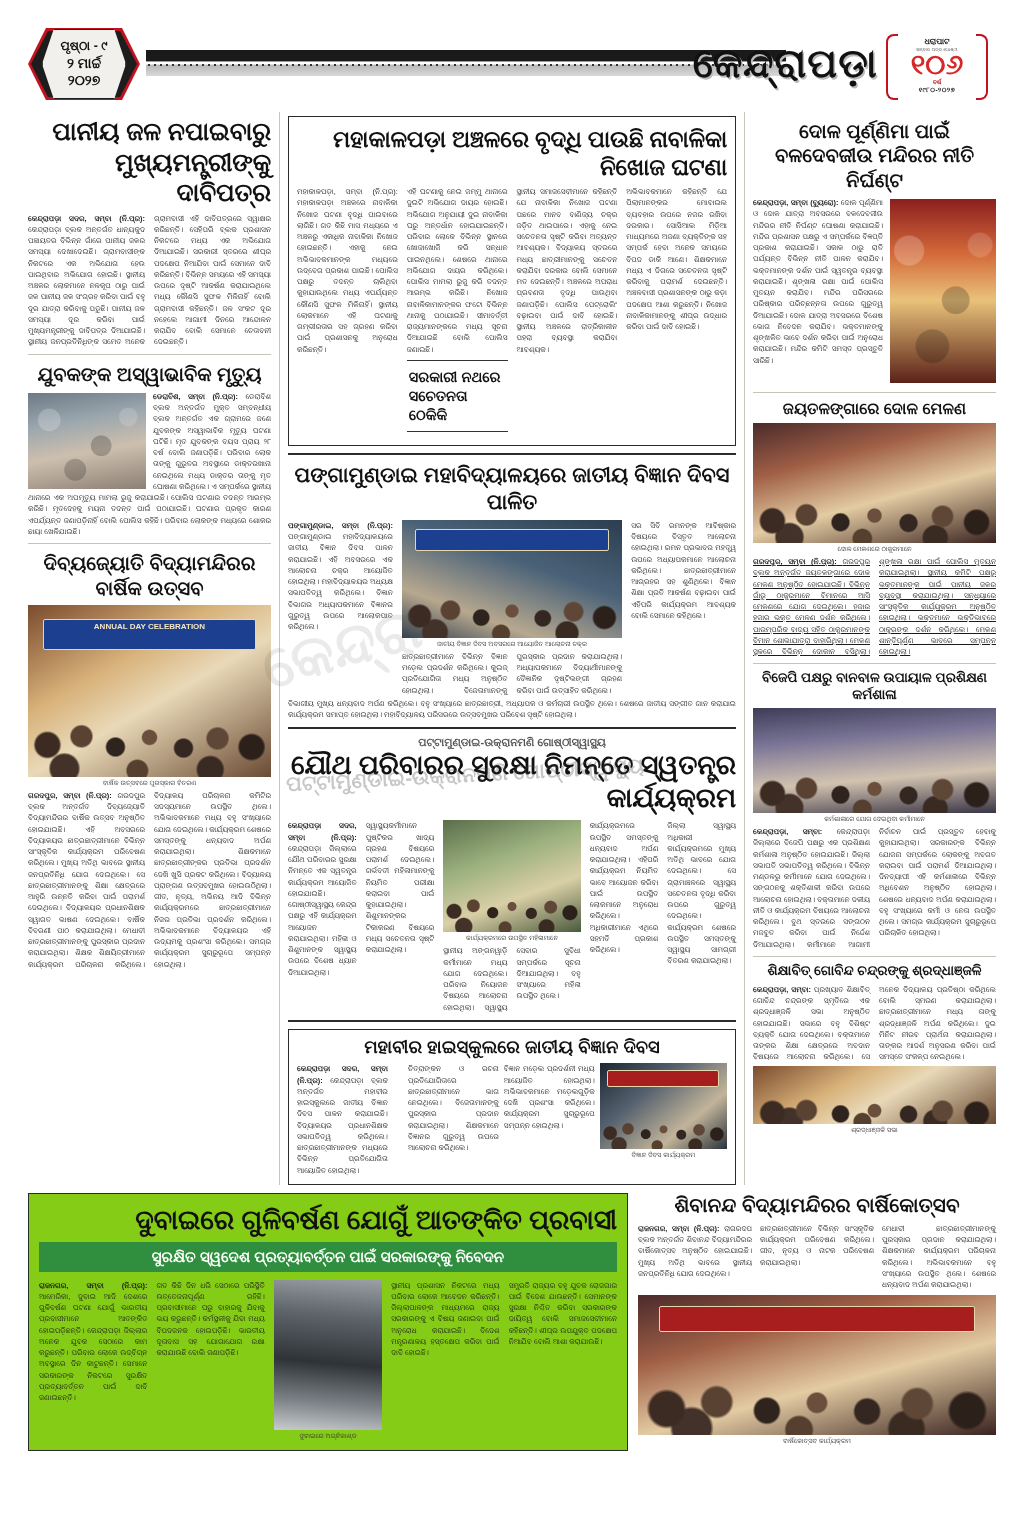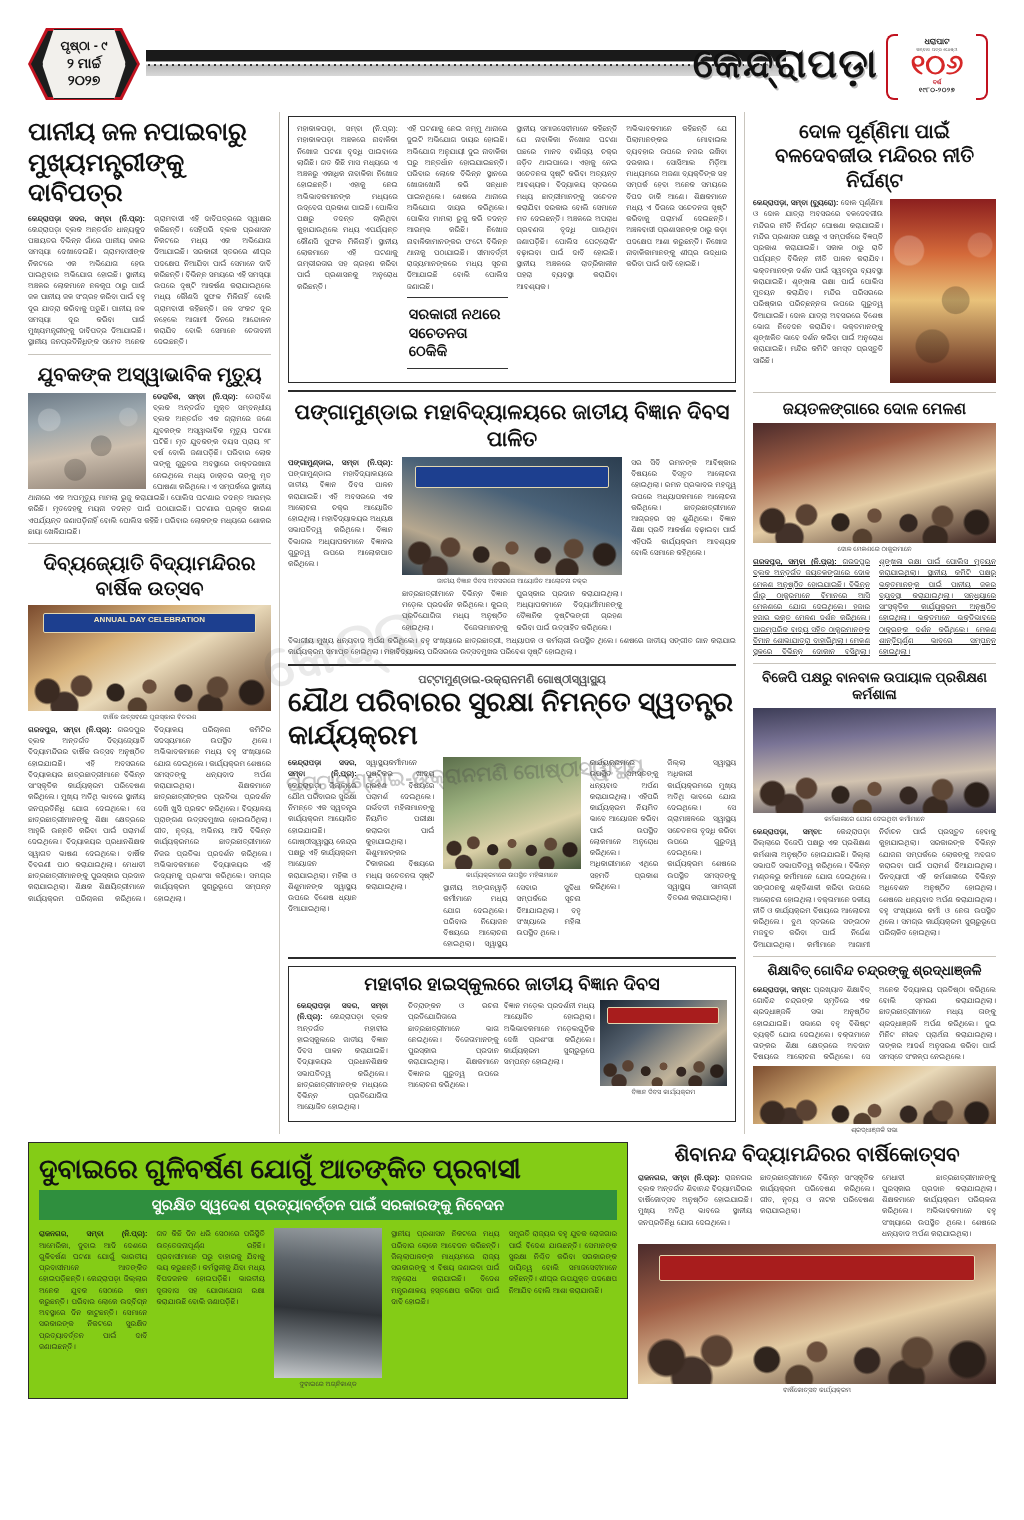--- a/index.html
+++ b/index.html
@@ -79,21 +79,21 @@
   .sheet { margin:6px 28px 0 28px; }
   .row { display:flex; gap:0; }
   .vline { width:1px; background:#c9c5bd; margin:0 8px; flex:0 0 1px; }
 
   .colA { width:243px; flex:0 0 243px; }
   .colB { flex:1 1 auto; }
   .colC { width:243px; flex:0 0 243px; }
 
   
   h1.head-lg {
-    font-size:25px; font-weight:bold; line-height:1.22; text-align:left;
+    font-size:25px; font-weight:bold; line-height:1.22; text-align:right;
     color:#111; margin:4px 0 5px 0; letter-spacing:-.2px;
   }
   h2.head-md {
     font-size:19.5px; font-weight:bold; line-height:1.25; text-align:center;
     color:#111; margin:7px 0 5px 0;
   }
   h3.head-sm {
     font-size:16px; font-weight:bold; line-height:1.25; text-align:center;
     color:#111; margin:6px 0 4px 0;
   }
@@ -253,36 +253,37 @@
             <span class="lead">ଡେରାବିଶ, ସମ୍ବା (ନି.ପ୍ର):</span>
             <span>ଡେରାବିଶ ବ୍ଲକ ଅନ୍ତର୍ଗତ ମୁକ୍ତ ସମ୍ବନ୍ଧୀୟ ବ୍ଲକ ଅନ୍ତର୍ଗତ ଏକ ଗ୍ରାମରେ ଜଣେ ଯୁବକଙ୍କ ଅସ୍ୱାଭାବିକ ମୃତ୍ୟୁ ଘଟଣା ଘଟିଛି। ମୃତ ଯୁବକଙ୍କ ବୟସ ପ୍ରାୟ ୨୮ ବର୍ଷ ବୋଲି ଜଣାପଡ଼ିଛି। ପରିବାର ଲୋକ ତାଙ୍କୁ ଗୁରୁତର ଅବସ୍ଥାରେ ଡାକ୍ତରଖାନା ନେଇଥିଲେ ମଧ୍ୟ ଡାକ୍ତର ତାଙ୍କୁ ମୃତ ଘୋଷଣା କରିଥିଲେ। ଏ ସମ୍ପର୍କରେ ସ୍ଥାନୀୟ ଥାନାରେ ଏକ ଅପମୃତ୍ୟୁ ମାମଲା ରୁଜୁ କରାଯାଇଛି। ପୋଲିସ ଘଟଣାର ତଦନ୍ତ ଆରମ୍ଭ କରିଛି। ମୃତଦେହକୁ ମୟନା ତଦନ୍ତ ପାଇଁ ପଠାଯାଇଛି। ଘଟଣାର ପ୍ରକୃତ କାରଣ ଏପର୍ଯ୍ୟନ୍ତ ଜଣାପଡ଼ିନାହିଁ ବୋଲି ପୋଲିସ କହିଛି। ପରିବାର ଲୋକଙ୍କ ମଧ୍ୟରେ ଶୋକର ଛାୟା ଖେଳିଯାଇଛି।</span>
           </div>
           <div style="clear:both"></div>
         </article>
 
         <div class="thin-sep"></div>
 
         <article>
           <h2 class="head-md">ଦିବ୍ୟଜ୍ୟୋତି ବିଦ୍ୟାମନ୍ଦିରର ବାର୍ଷିକ ଉତ୍ସବ</h2>
-          <div class="photo ph-b ph-crowd ph-banner" style="width:100%;height:106px;">
+          <div class="photo ph-b ph-crowd ph-banner" style="width:100%;height:172px;">
             <div style="position:absolute;left:8%;top:10%;width:84%;text-align:center;font-size:8px;font-weight:bold;color:#f3e6c0;z-index:3;">ANNUAL DAY CELEBRATION</div>
           </div>
           <div class="cap">ବାର୍ଷିକ ଉତ୍ସବରେ ପୁରସ୍କାର ବିତରଣ</div>
           <div class="body-txt cols2" style="margin-top:3px;">
             <span class="lead">ଗରଦପୁର, ସମ୍ବା (ନି.ପ୍ର):</span>
             <span>ଗରଦପୁର ବ୍ଲକ ଅନ୍ତର୍ଗତ ଦିବ୍ୟଜ୍ୟୋତି ବିଦ୍ୟାମନ୍ଦିରର ବାର୍ଷିକ ଉତ୍ସବ ଅନୁଷ୍ଠିତ ହୋଇଯାଇଛି। ଏହି ଅବସରରେ ବିଦ୍ୟାଳୟର ଛାତ୍ରଛାତ୍ରୀମାନେ ବିଭିନ୍ନ ସାଂସ୍କୃତିକ କାର୍ଯ୍ୟକ୍ରମ ପରିବେଷଣ କରିଥିଲେ। ମୁଖ୍ୟ ଅତିଥି ଭାବରେ ସ୍ଥାନୀୟ ଜନପ୍ରତିନିଧି ଯୋଗ ଦେଇଥିଲେ। ସେ ଛାତ୍ରଛାତ୍ରୀମାନଙ୍କୁ ଶିକ୍ଷା କ୍ଷେତ୍ରରେ ଆହୁରି ଉନ୍ନତି କରିବା ପାଇଁ ପରାମର୍ଶ ଦେଇଥିଲେ। ବିଦ୍ୟାଳୟର ପ୍ରଧାନଶିକ୍ଷକ ସ୍ୱାଗତ ଭାଷଣ ଦେଇଥିଲେ। ବାର୍ଷିକ ବିବରଣୀ ପାଠ କରାଯାଇଥିଲା। ମେଧାବୀ ଛାତ୍ରଛାତ୍ରୀମାନଙ୍କୁ ପୁରସ୍କାର ପ୍ରଦାନ କରାଯାଇଥିଲା। ଶିକ୍ଷକ ଶିକ୍ଷୟିତ୍ରୀମାନେ କାର୍ଯ୍ୟକ୍ରମ ପରିଚାଳନା କରିଥିଲେ। ବିଦ୍ୟାଳୟ ପରିଚାଳନା କମିଟିର ସଦସ୍ୟମାନେ ଉପସ୍ଥିତ ଥିଲେ। ଅଭିଭାବକମାନେ ମଧ୍ୟ ବହୁ ସଂଖ୍ୟାରେ ଯୋଗ ଦେଇଥିଲେ। କାର୍ଯ୍ୟକ୍ରମ ଶେଷରେ ସମସ୍ତଙ୍କୁ ଧନ୍ୟବାଦ ଅର୍ପଣ କରାଯାଇଥିଲା। ଶିକ୍ଷକମାନେ ଛାତ୍ରଛାତ୍ରୀଙ୍କର ପ୍ରତିଭା ପ୍ରଦର୍ଶନ ଦେଖି ଖୁସି ପ୍ରକଟ କରିଥିଲେ। ବିଦ୍ୟାଳୟ ପ୍ରାଙ୍ଗଣ ଉତ୍ସବମୁଖର ହୋଇଉଠିଥିଲା। ଗୀତ, ନୃତ୍ୟ, ଅଭିନୟ ଆଦି ବିଭିନ୍ନ କାର୍ଯ୍ୟକ୍ରମରେ ଛାତ୍ରଛାତ୍ରୀମାନେ ନିଜର ପ୍ରତିଭା ପ୍ରଦର୍ଶନ କରିଥିଲେ। ଅଭିଭାବକମାନେ ବିଦ୍ୟାଳୟର ଏହି ଉଦ୍ୟମକୁ ପ୍ରଶଂସା କରିଥିଲେ। ସମଗ୍ର କାର୍ଯ୍ୟକ୍ରମ ସୁଚାରୁରୂପେ ସମ୍ପନ୍ନ ହୋଇଥିଲା।</span>
           </div>
         </article>
       </div>
 
       <div class="vline"></div>
 
       <div class="colB">
 
         <article class="boxed">
+          <h1 class="head-lg" style="font-size:23px;margin-top:2px;">ମହାକାଳପଡ଼ା ଅଞ୍ଚଳରେ ବୃଦ୍ଧି ପାଉଛି ନାବାଳିକା ନିଖୋଜ ଘଟଣା</h1>
 
           <div style="display:flex;gap:9px;">
             <div class="body-txt" style="flex:1;">ମହାକାଳପଡ଼ା, ସମ୍ବା (ନି.ପ୍ର): ମହାକାଳପଡ଼ା ଅଞ୍ଚଳରେ ନାବାଳିକା ନିଖୋଜ ଘଟଣା ବୃଦ୍ଧି ପାଇବାରେ ଲାଗିଛି। ଗତ କିଛି ମାସ ମଧ୍ୟରେ ଏ ଅଞ୍ଚଳରୁ ଏକାଧିକ ନାବାଳିକା ନିଖୋଜ ହୋଇଛନ୍ତି। ଏହାକୁ ନେଇ ଅଭିଭାବକମାନଙ୍କ ମଧ୍ୟରେ ଉଦ୍‌ବେଗ ପ୍ରକାଶ ପାଇଛି। ପୋଲିସ ପକ୍ଷରୁ ତଦନ୍ତ ଚାଲିଥିବା କୁହାଯାଉଥିଲେ ମଧ୍ୟ ଏପର୍ଯ୍ୟନ୍ତ କୌଣସି ସୁଫଳ ମିଳିନାହିଁ। ସ୍ଥାନୀୟ ଲୋକମାନେ ଏହି ଘଟଣାକୁ ଗମ୍ଭୀରତାର ସହ ଗ୍ରହଣ କରିବା ପାଇଁ ପ୍ରଶାସନକୁ ଅନୁରୋଧ କରିଛନ୍ତି।</div>
             <div style="flex:1;">
               <div class="body-txt">ଏହି ଘଟଣାକୁ ନେଇ ଜମ୍ମୁ ଥାନାରେ ଦୁଇଟି ଅଭିଯୋଗ ଦାୟର ହୋଇଛି। ଅଭିଯୋଗ ଅନୁଯାୟୀ ଦୁଇ ନାବାଳିକା ଘରୁ ଅନ୍ତର୍ଧାନ ହୋଇଯାଇଛନ୍ତି। ପରିବାର ଲୋକେ ବିଭିନ୍ନ ସ୍ଥାନରେ ଖୋଜାଖୋଜି କରି ସନ୍ଧାନ ପାଇନଥିଲେ। ଶେଷରେ ଥାନାରେ ଅଭିଯୋଗ ଦାୟର କରିଥିଲେ। ପୋଲିସ ମାମଲା ରୁଜୁ କରି ତଦନ୍ତ ଆରମ୍ଭ କରିଛି। ନିଖୋଜ ନାବାଳିକାମାନଙ୍କର ଫଟୋ ବିଭିନ୍ନ ଥାନାକୁ ପଠାଯାଇଛି। ସୀମାବର୍ତ୍ତୀ ରାଜ୍ୟମାନଙ୍କରେ ମଧ୍ୟ ସୂଚନା ଦିଆଯାଇଛି ବୋଲି ପୋଲିସ ଜଣାଇଛି।</div>
               <div class="pullquote">ସରକାରୀ ନଥରେ ସଚେତନତା ଠେକିକି</div>
             </div>
             <div class="body-txt" style="flex:1;">ସ୍ଥାନୀୟ ସମାଜସେବୀମାନେ କହିଛନ୍ତି ଯେ ନାବାଳିକା ନିଖୋଜ ଘଟଣା ପଛରେ ମାନବ ବାଣିଜ୍ୟ ଚକ୍ର ଜଡ଼ିତ ଥାଇପାରେ। ଏହାକୁ ନେଇ ସଚେତନତା ସୃଷ୍ଟି କରିବା ଅତ୍ୟନ୍ତ ଆବଶ୍ୟକ। ବିଦ୍ୟାଳୟ ସ୍ତରରେ ମଧ୍ୟ ଛାତ୍ରୀମାନଙ୍କୁ ସଚେତନ କରାଯିବା ଦରକାର ବୋଲି ସେମାନେ ମତ ଦେଇଛନ୍ତି। ଅଞ୍ଚଳରେ ଅପରାଧ ପ୍ରବଣତା ବୃଦ୍ଧି ପାଉଥିବା ଜଣାପଡ଼ିଛି। ପୋଲିସ ପେଟ୍ରୋଲିଂ ବଢ଼ାଇବା ପାଇଁ ଦାବି ହୋଇଛି। ସ୍ଥାନୀୟ ଅଞ୍ଚଳରେ ରାତ୍ରିକାଳୀନ ପହରା ବ୍ୟବସ୍ଥା କରାଯିବା ଆବଶ୍ୟକ।</div>
             <div class="body-txt" style="flex:1;">ଅଭିଭାବକମାନେ କହିଛନ୍ତି ଯେ ପିଲାମାନଙ୍କର ମୋବାଇଲ ବ୍ୟବହାର ଉପରେ ନଜର ରଖିବା ଦରକାର। ସୋସିଆଲ ମିଡ଼ିଆ ମାଧ୍ୟମରେ ଅଜଣା ବ୍ୟକ୍ତିଙ୍କ ସହ ସମ୍ପର୍କ ହେବା ଅନେକ ସମୟରେ ବିପଦ ଡାକି ଆଣେ। ଶିକ୍ଷକମାନେ ମଧ୍ୟ ଏ ଦିଗରେ ସଚେତନତା ସୃଷ୍ଟି କରିବାକୁ ପରାମର୍ଶ ଦେଇଛନ୍ତି। ଅଞ୍ଚଳବାସୀ ପ୍ରଶାସନଙ୍କ ଠାରୁ କଡ଼ା ପଦକ୍ଷେପ ଆଶା କରୁଛନ୍ତି। ନିଖୋଜ ନାବାଳିକାମାନଙ୍କୁ ଶୀଘ୍ର ଉଦ୍ଧାର କରିବା ପାଇଁ ଦାବି ହୋଇଛି।</div>
           </div>
@@ -426,21 +427,21 @@
           </div>
         </article>
       </div>
 
       <div class="bot-right">
         <article>
           <h2 class="head-md" style="font-size:20px;margin-top:0;">ଶିବାନନ୍ଦ ବିଦ୍ୟାମନ୍ଦିରର ବାର୍ଷିକୋତ୍ସବ</h2>
           <div style="display:flex;gap:8px;">
             <div class="body-txt" style="flex:1;">
               <span class="lead">ରାଜନଗର, ସମ୍ବା (ନି.ପ୍ର):</span>
-              <span>ରାଜନଗର ବ୍ଲକ ଅନ୍ତର୍ଗତ ଶିବାନନ୍ଦ ବିଦ୍ୟାମନ୍ଦିରର ବାର୍ଷିକୋତ୍ସବ ଅନୁଷ୍ଠିତ ହୋଇଯାଇଛି। ମୁଖ୍ୟ ଅତିଥି ଭାବରେ ସ୍ଥାନୀୟ ଜନପ୍ରତିନିଧି ଯୋଗ ଦେଇଥିଲେ।</span>
+              <span>ରାଗରଦପ ବ୍ଲକ ଅନ୍ତର୍ଗତ ଶିବାନନ୍ଦ ବିଦ୍ୟାମନ୍ଦିରର ବାର୍ଷିକୋତ୍ସବ ଅନୁଷ୍ଠିତ ହୋଇଯାଇଛି। ମୁଖ୍ୟ ଅତିଥି ଭାବରେ ସ୍ଥାନୀୟ ଜନପ୍ରତିନିଧି ଯୋଗ ଦେଇଥିଲେ।</span>
             </div>
             <div class="body-txt" style="flex:1;">ଛାତ୍ରଛାତ୍ରୀମାନେ ବିଭିନ୍ନ ସାଂସ୍କୃତିକ କାର୍ଯ୍ୟକ୍ରମ ପରିବେଷଣ କରିଥିଲେ। ଗୀତ, ନୃତ୍ୟ ଓ ନାଟକ ପରିବେଷଣ କରାଯାଇଥିଲା।</div>
             <div class="body-txt" style="flex:1;">ମେଧାବୀ ଛାତ୍ରଛାତ୍ରୀମାନଙ୍କୁ ପୁରସ୍କାର ପ୍ରଦାନ କରାଯାଇଥିଲା। ଶିକ୍ଷକମାନେ କାର୍ଯ୍ୟକ୍ରମ ପରିଚାଳନା କରିଥିଲେ। ଅଭିଭାବକମାନେ ବହୁ ସଂଖ୍ୟାରେ ଉପସ୍ଥିତ ଥିଲେ। ଶେଷରେ ଧନ୍ୟବାଦ ଅର୍ପଣ କରାଯାଇଥିଲା।</div>
           </div>
           <div class="photo ph-h ph-crowd ph-banner ph-banner-red" style="width:100%;height:140px;margin-top:5px;"></div>
           <div class="cap">ବାର୍ଷିକୋତ୍ସବ କାର୍ଯ୍ୟକ୍ରମ</div>
         </article>
       </div>
     </div>
   </div>

